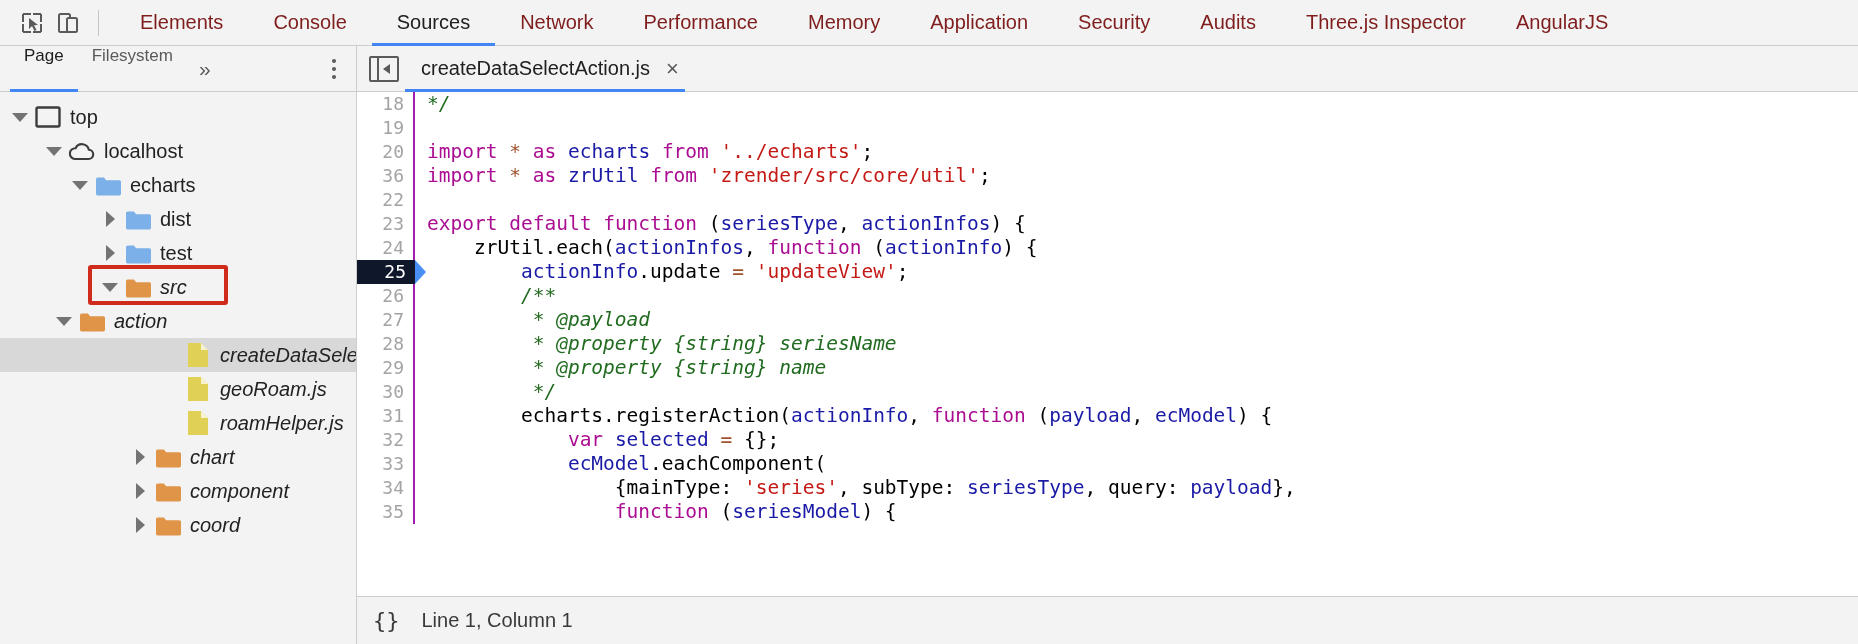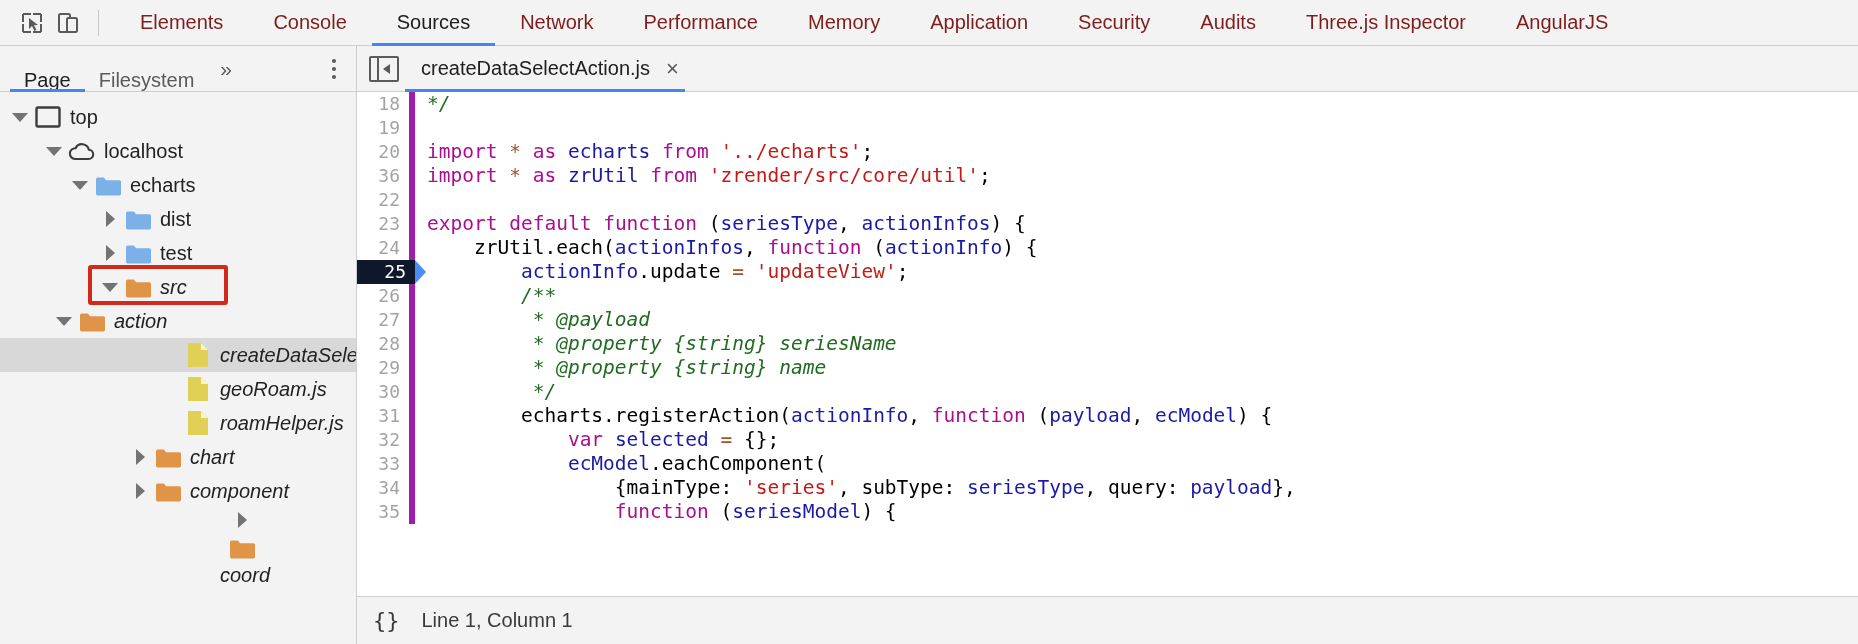--- a/index.html
+++ b/index.html
@@ -48,22 +48,22 @@
     display: flex; flex-direction: column;
     border-right: 1px solid #cdcdcd;
   }
   .nav-tabs {
     height: 46px; flex: 0 0 46px;
     display: flex; align-items: center;
     border-bottom: 1px solid #cdcdcd;
     position: relative; padding-left: 10px;
   }
   .nav-tab {
-    font-size: 20px; color: #5a5a5a; padding: 0 14px;
-    height: 46px; display: flex; align-items: flex-end; cursor: pointer;
+    font-size: 17px; color: #5a5a5a; padding: 0 14px;
+    height: 46px; display: flex; align-items: flex-start; cursor: pointer;
     position: relative; white-space: nowrap;
   }
   .nav-tab.active { color: #202020; }
   .nav-tab.active:after {
     content: ""; position: absolute; left: 0; right: 0; bottom: 0;
     height: 3px; background: #4285f4;
   }
   .nav-more { font-size: 21px; color: #5a5a5a; padding: 0 12px; cursor: pointer; }
   .nav-kebab {
     position: absolute; right: 16px; top: 50%; transform: translateY(-50%);
@@ -146,21 +146,21 @@
     background: #fff; position: relative;
     font-family: "DejaVu Sans Mono", monospace;
     font-size: 19.5px;
     line-height: 24px;
   }
   .code-line { display: flex; height: 24px; align-items: center; }
   .gutter {
     width: 58px; flex: 0 0 58px;
     text-align: right; padding-right: 9px;
     color: #a3a3a3; font-size: 18px;
-    border-right: 6px solid #a21caf;
+    border-right: 2px solid #a21caf;
     height: 24px; line-height: 24px;
     position: relative; user-select: none;
   }
   .code-line.cur .gutter {
     background: #0f172a; color: #fff; border-right: none;
   }
   .code-line.cur .gutter:after {
     content: ""; position: absolute; right: -11px; top: 0;
     width: 0; height: 0;
     border-top: 12px solid transparent; border-bottom: 12px solid transparent;
@@ -385,21 +385,21 @@
             <span class="tw">
               <i class="tri-right"></i>
             </span>
             <span class="ic">
               <svg width="26" height="21" viewBox="0 0 26 21">
                 <path d="M1 4.2 a1.6 1.6 0 0 1 1.6 -1.6 h6.3 l2.2 2.6 h13.3 a1.6 1.6 0 0 1 1.6 1.6 v12 a1.6 1.6 0 0 1 -1.6 1.6 h-21.8 a1.6 1.6 0 0 1 -1.6 -1.6 Z" fill="#e09448"></path>
               </svg>
             </span>
             <span class="lbl it">component</span>
           </div>
-          <div class="tree-row" style="padding-left: 128px; flex-direction: column;">
+          <div class="tree-row" style="padding-left: 128px;">
             <span class="tw">
               <i class="tri-right"></i>
             </span>
             <span class="ic">
               <svg width="26" height="21" viewBox="0 0 26 21">
                 <path d="M1 4.2 a1.6 1.6 0 0 1 1.6 -1.6 h6.3 l2.2 2.6 h13.3 a1.6 1.6 0 0 1 1.6 1.6 v12 a1.6 1.6 0 0 1 -1.6 1.6 h-21.8 a1.6 1.6 0 0 1 -1.6 -1.6 Z" fill="#e09448"></path>
               </svg>
             </span>
             <span class="lbl it">coord</span>
           </div>

